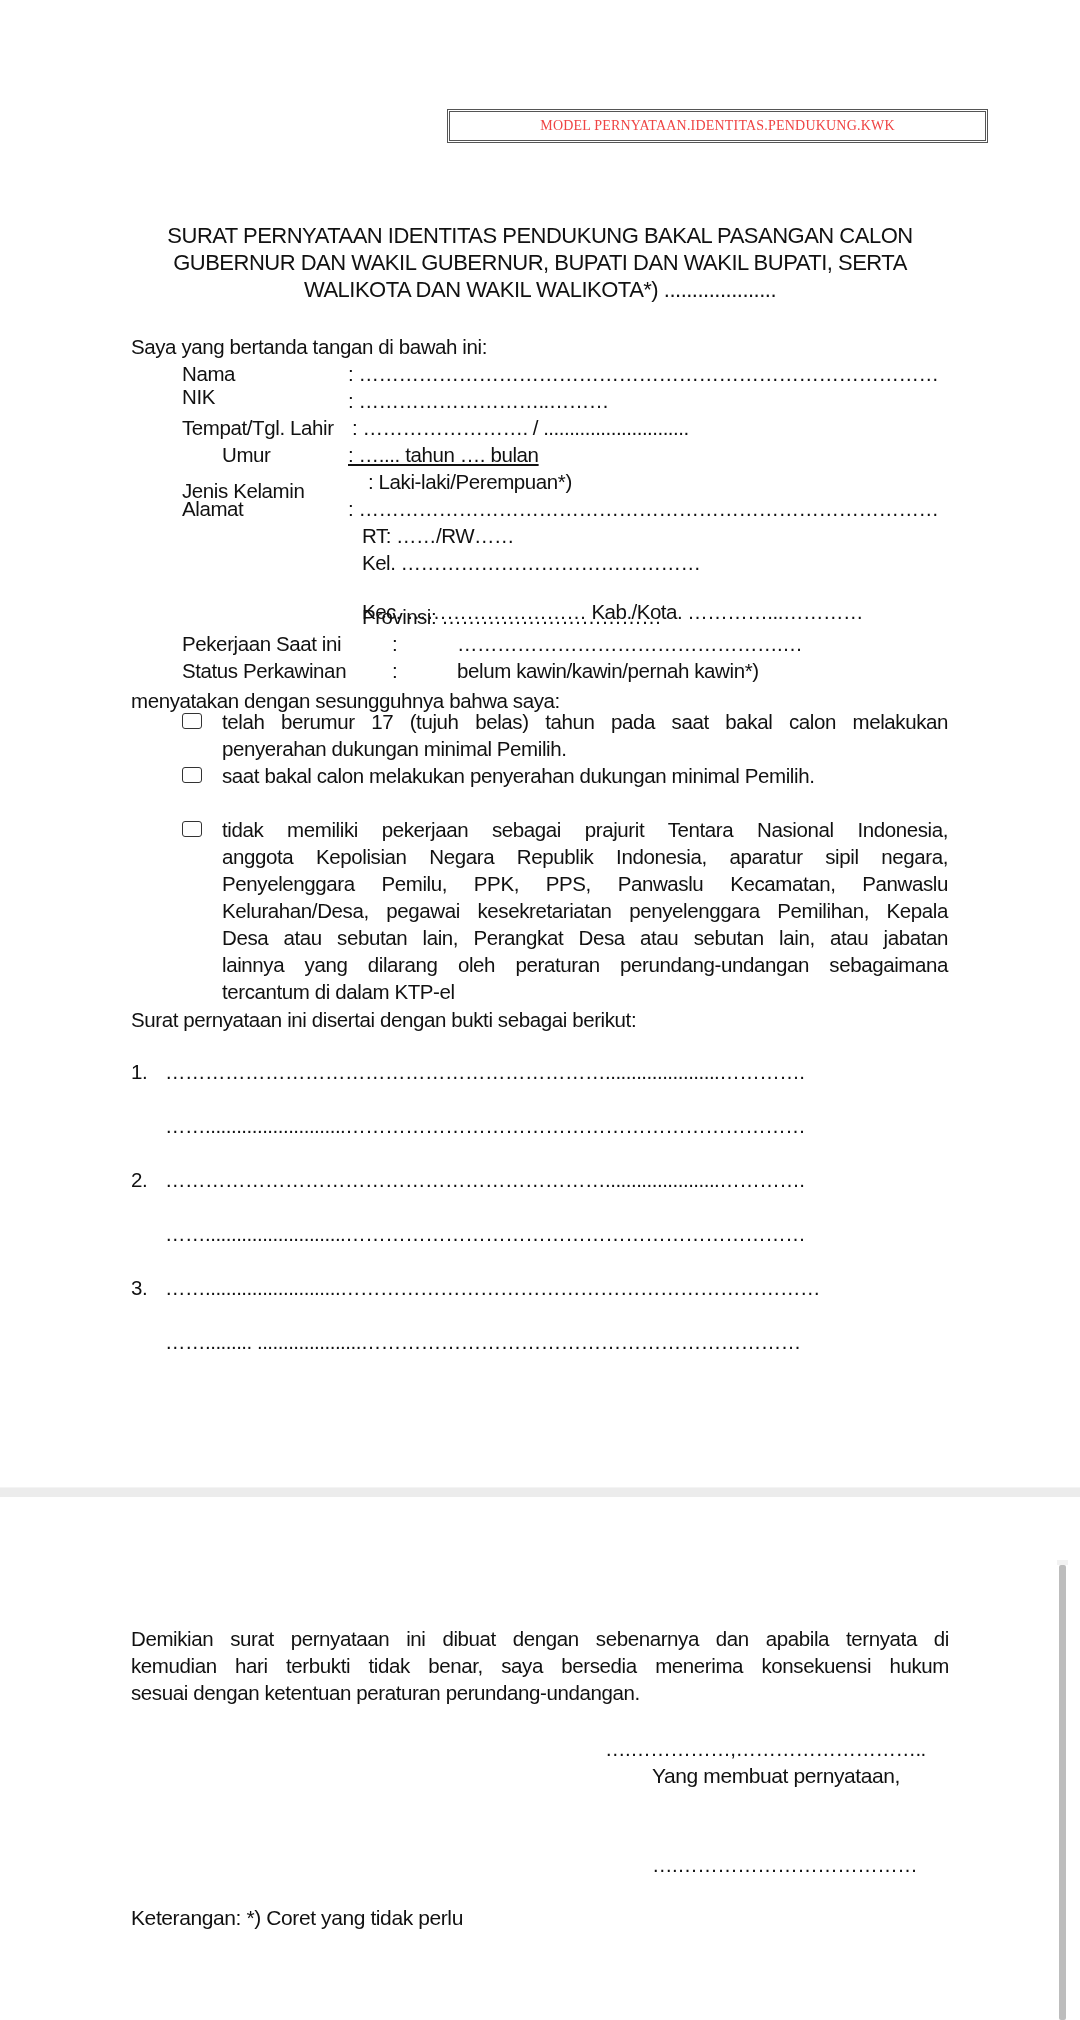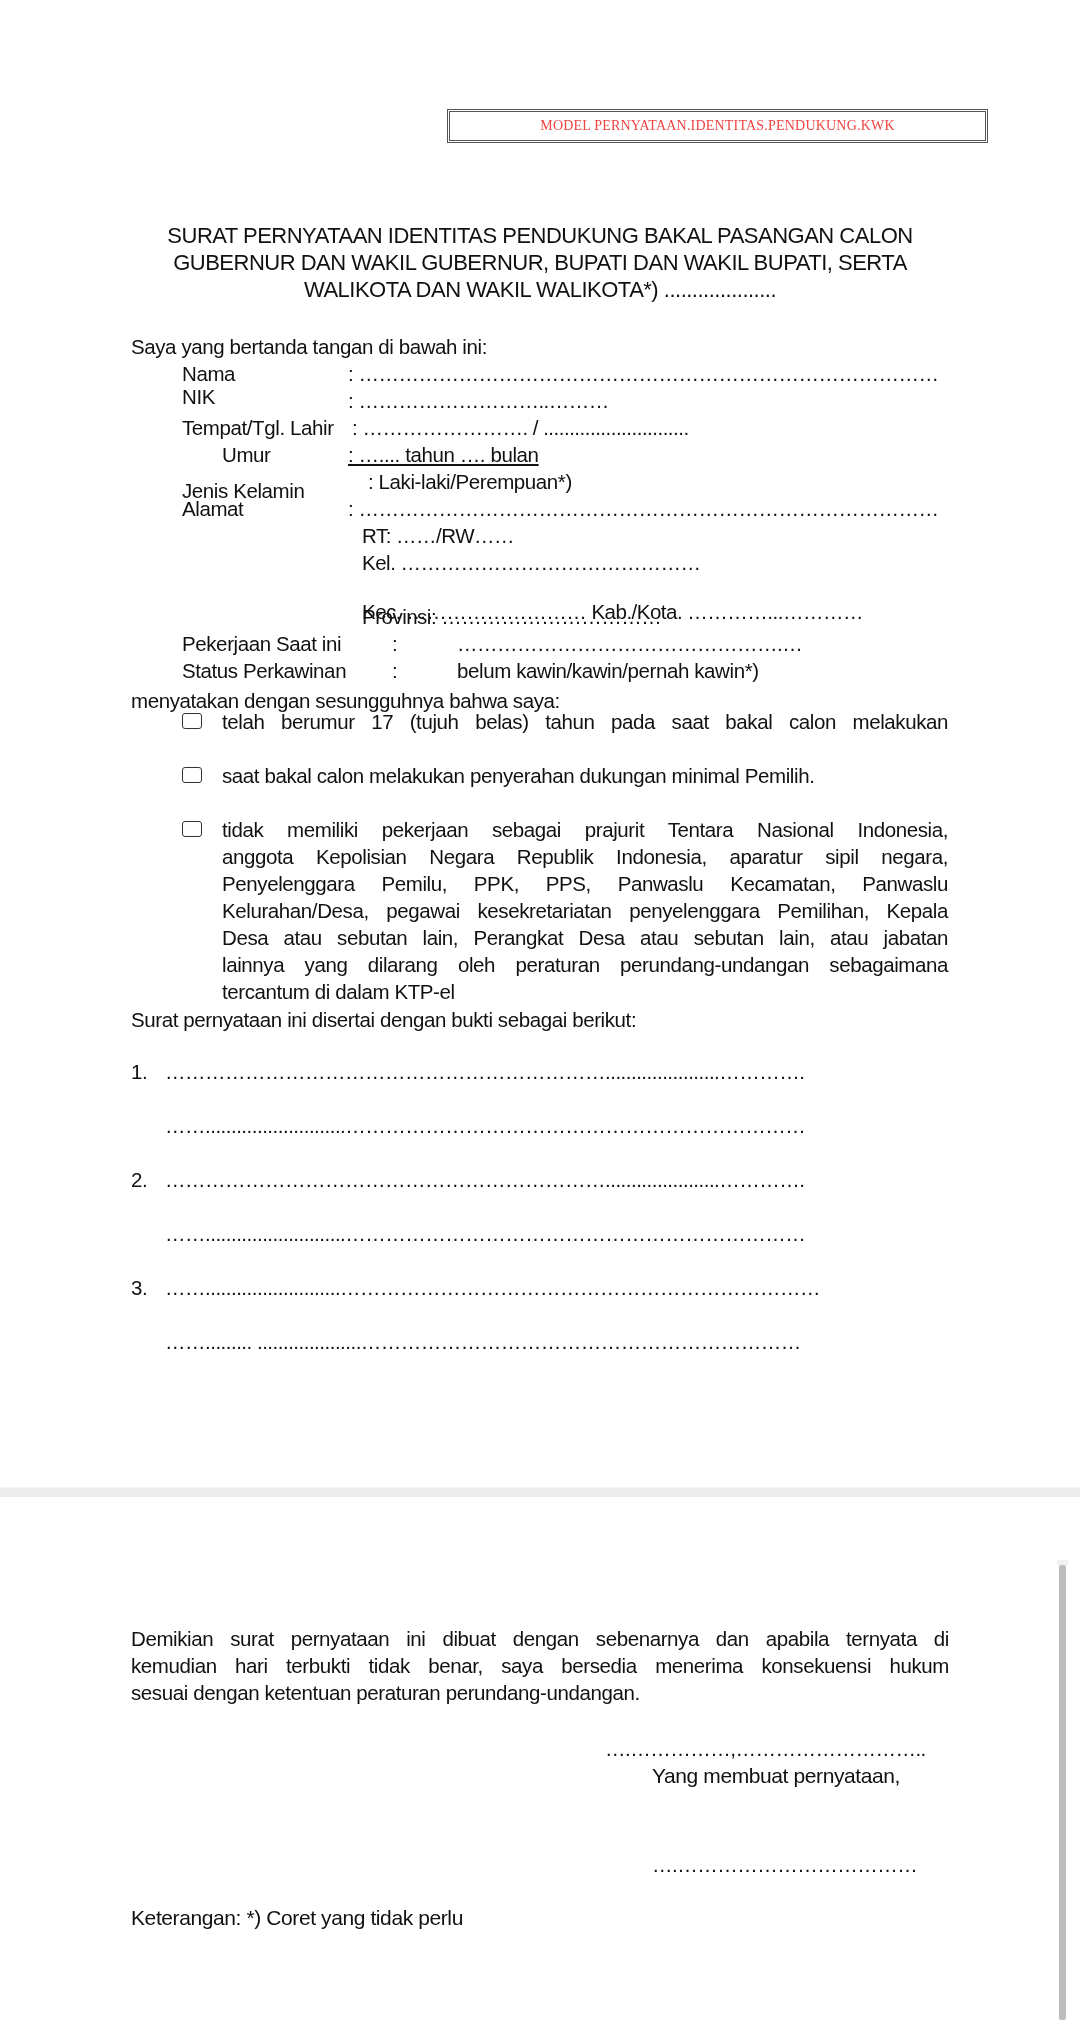--- a/index.html
+++ b/index.html
@@ -80,20 +80,21 @@
   <div class="abs t" style="left:392px; top:657px;">:</div>
   <div class="abs t" style="left:457px; top:657px;">belum kawin/kawin/pernah kawin*)</div>
 </div>
 
 <div class="abs t" style="left:131px; top:687px;">menyatakan dengan sesungguhnya bahwa saya:</div>
 
 <div>
   <div class="checkbox" style="left:182px; top:713px;"></div>
   <div class="para" style="left:222px; top:708px; width:726px;">
     <span class="line">telah berumur 17 (tujuh belas) tahun pada saat bakal calon melakukan</span>
+    <span class="line last">penyerahan dukungan minimal Pemilih.</span>
   </div>
 </div>
 
 <div>
   <div class="checkbox" style="left:182px; top:767px;"></div>
   <div class="para" style="left:222px; top:762px; width:726px;">
     <span class="line last">saat bakal calon melakukan penyerahan dukungan minimal Pemilih.</span>
   </div>
 </div>
 

